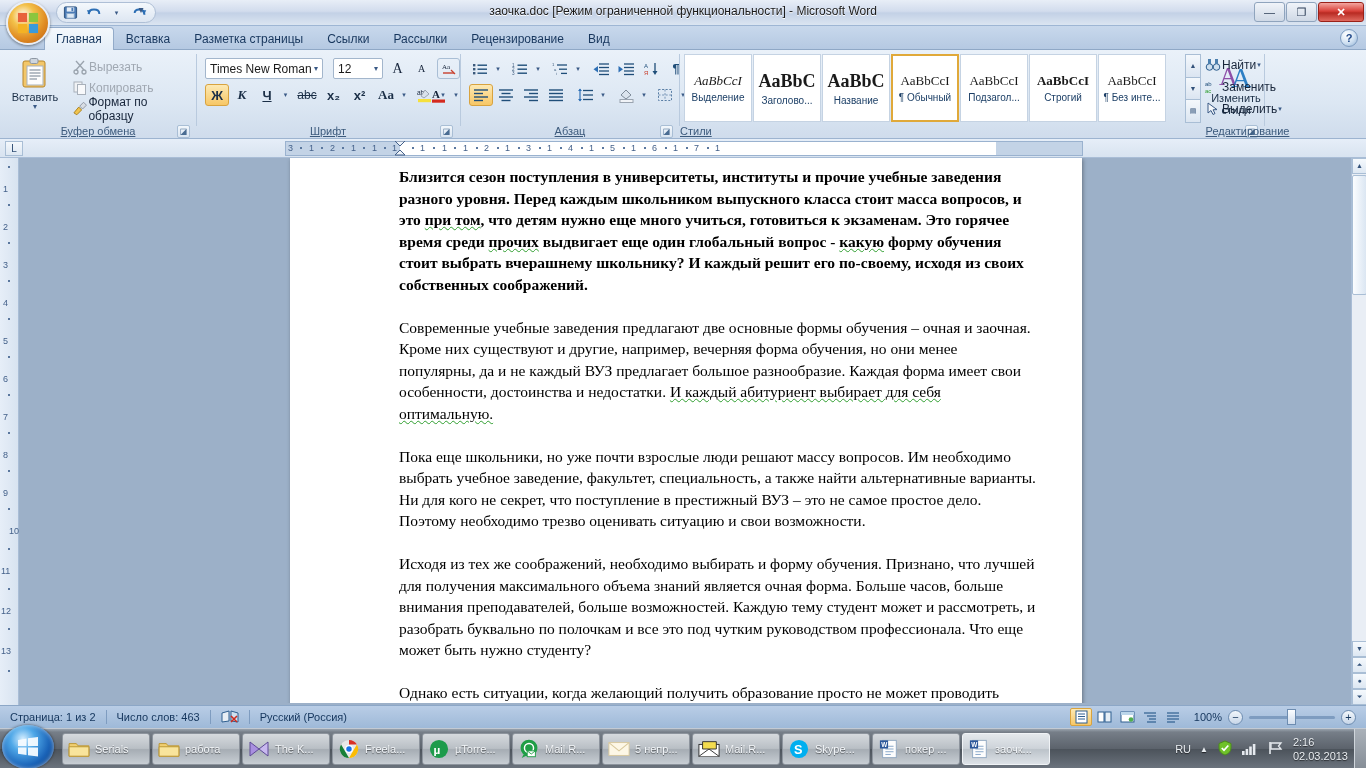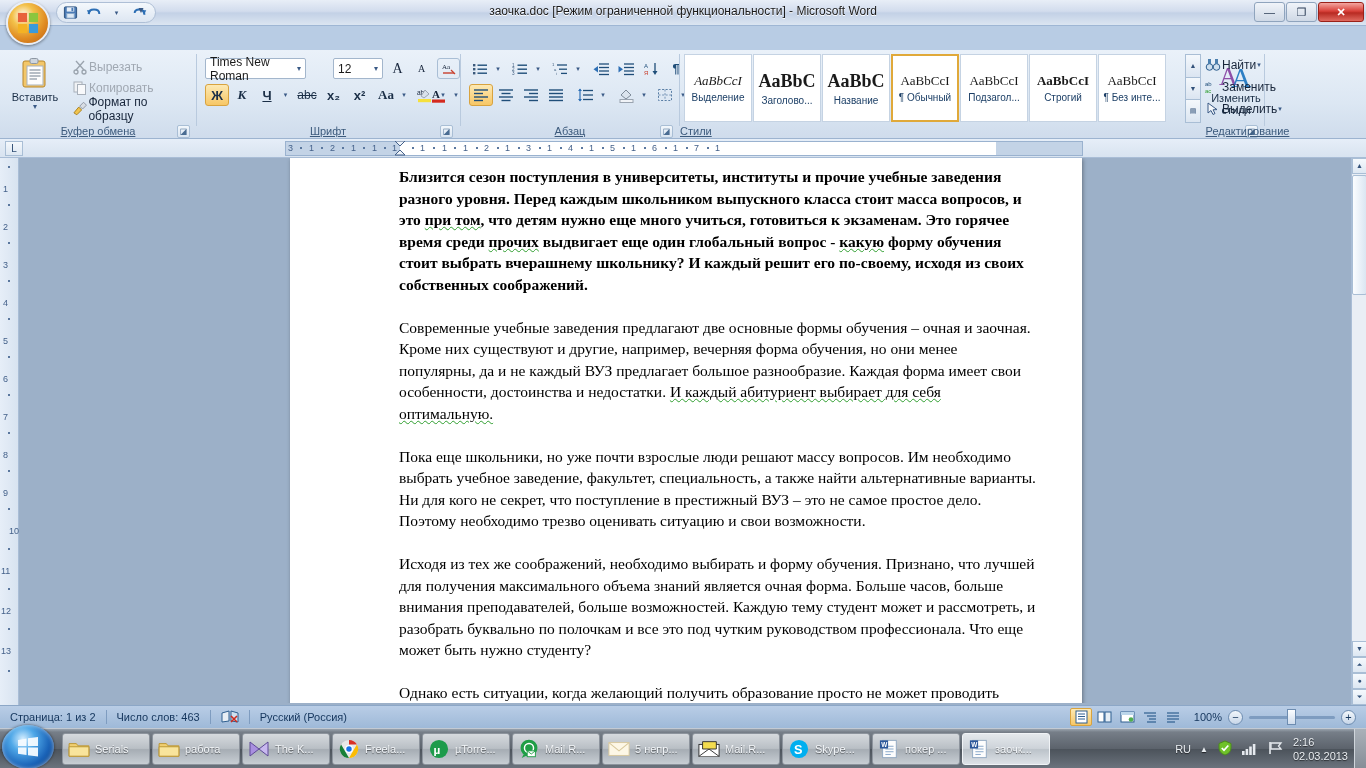--- a/index.html
+++ b/index.html
@@ -343,20 +343,32 @@
       </svg>
     </div>
 
     <div class="wincontrols">
       <div class="wcbtn">—</div>
       <div class="wcbtn">❐</div>
       <div class="wcbtn close">✕</div>
     </div>
   </div>
 
+  <div class="tabbar">
+    <div class="tabs">
+      <div class="tab active">Главная</div>
+      <div class="tab">Вставка</div>
+      <div class="tab">Разметка страницы</div>
+      <div class="tab">Ссылки</div>
+      <div class="tab">Рассылки</div>
+      <div class="tab">Рецензирование</div>
+      <div class="tab">Вид</div>
+    </div>
+    <div class="help-btn">?</div>
+  </div>
 
   <div class="ribbon">
 
     <div class="group" style="left:0; width:196px;">
       <div class="paste-btn">
         <svg class="paste-ico" viewBox="0 0 32 32">
           <rect x="4" y="4" width="22" height="26" rx="2" fill="#f3c76a" stroke="#b8862a"></rect>
           <rect x="11" y="1.5" width="8" height="5" rx="1.5" fill="#cfd6de" stroke="#8d97a3"></rect>
           <rect x="8" y="9" width="16" height="19" fill="#fdfdfd" stroke="#a9b2bd"></rect>
           <g stroke="#7e8b99" stroke-width="1.1">
@@ -395,21 +407,21 @@
         </svg>
         <span>Формат по образцу</span>
       </div>
 
       <div class="group-label">Буфер обмена</div>
       <div class="dlg-launcher" style="right:6px;">◪</div>
     </div>
     <div class="group-sep" style="left:196px;"></div>
 
     <div class="group" style="left:197px; width:262px;">
-      <div class="combo" style="left:8px; top:8px; width:101px;">
+      <div class="combo" style="left:8px; top:8px; width:118px;">
         <span>Times New Roman</span>
         <span class="caret">▾</span>
       </div>
       <div class="combo" style="left:136px; top:8px; width:50px;">
         <span>12</span>
         <span class="caret">▾</span>
       </div>
       <div class="rbtn" style="left:189px; top:8px; width:23px; height:21px;">
         <span style="font-family:'Liberation Serif',serif;font-size:14px;color:#16243a;">A</span>
       </div>

